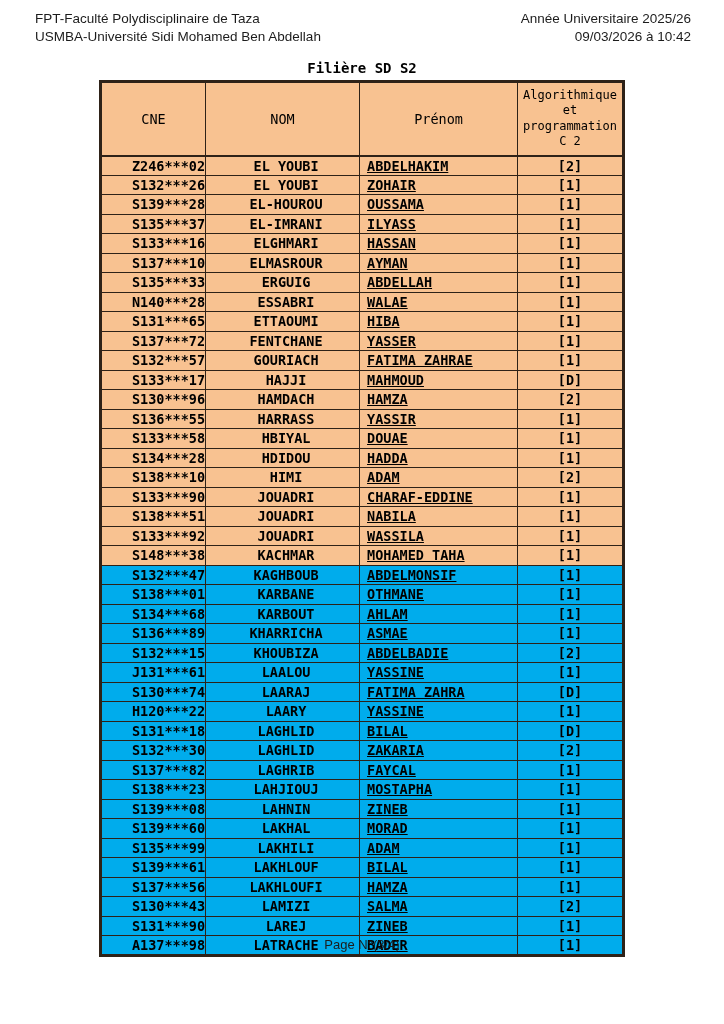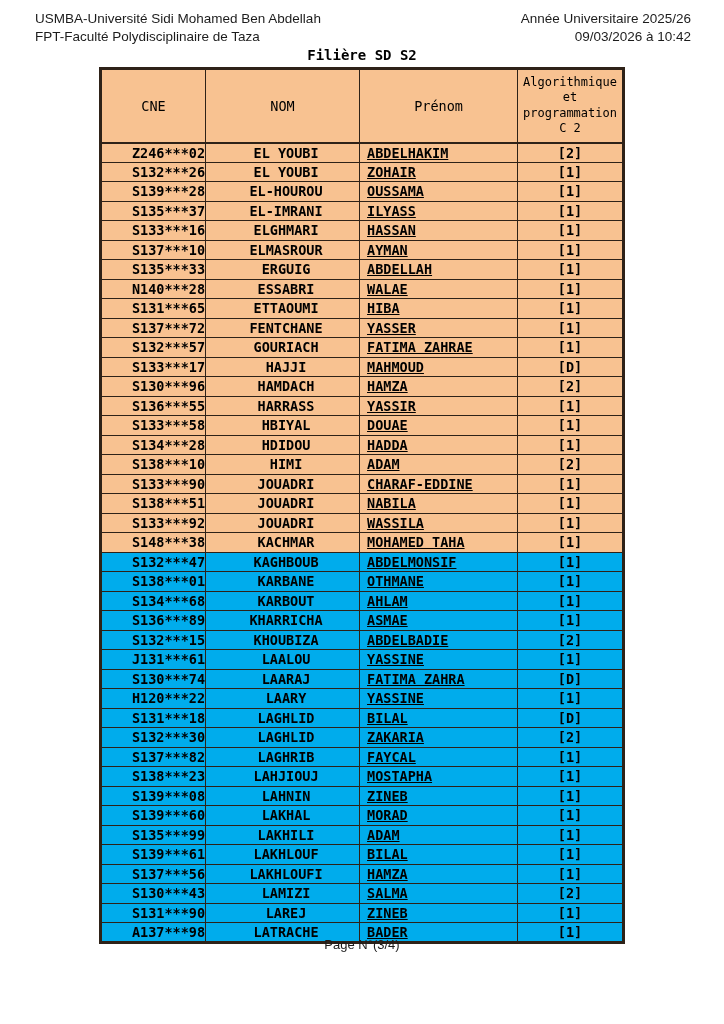--- a/index.html
+++ b/index.html
@@ -19,21 +19,21 @@
   .top-header {
     display: flex;
     justify-content: space-between;
     padding: 0 33px 0 35px;
     font-size: 13.5px;
     line-height: 18px;
     color: #1c1c1c;
   }
   .top-header .meta { text-align: right; }
   .doc-title {
-    margin-top: 1px;
+    margin-top: 14px;
     text-align: center;
     font-family: "DejaVu Sans Mono", monospace;
     font-weight: bold;
     font-size: 14px;
     color: #000;
   }
   table.students {
     border-collapse: collapse;
     table-layout: fixed;
     margin: 4px auto 0 auto;
@@ -86,22 +86,22 @@
     color: #1c1c1c;
   }
 </style>
 </head>
 <body>
 
 <div class="page">
 
   <div class="top-header">
     <div class="org">
+      <div>FPT-Faculté Polydisciplinaire de Taza</div>
       <div>USMBA-Université Sidi Mohamed Ben Abdellah</div>
-      <div>FPT-Faculté Polydisciplinaire de Taza</div>
     </div>
     <div class="meta">
       <div>Année Universitaire 2025/26</div>
       <div>09/03/2026 à 10:42</div>
     </div>
   </div>
 
   <div class="doc-title">Filière SD S2</div>
 
   <table class="students">

